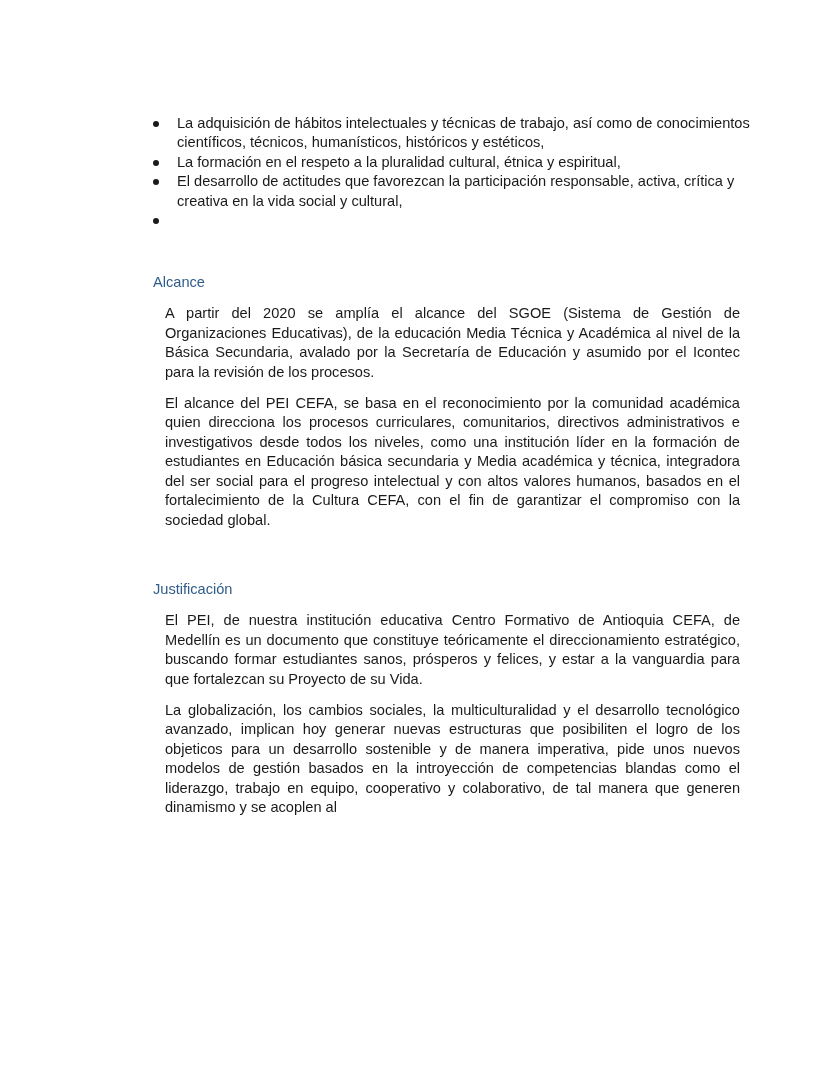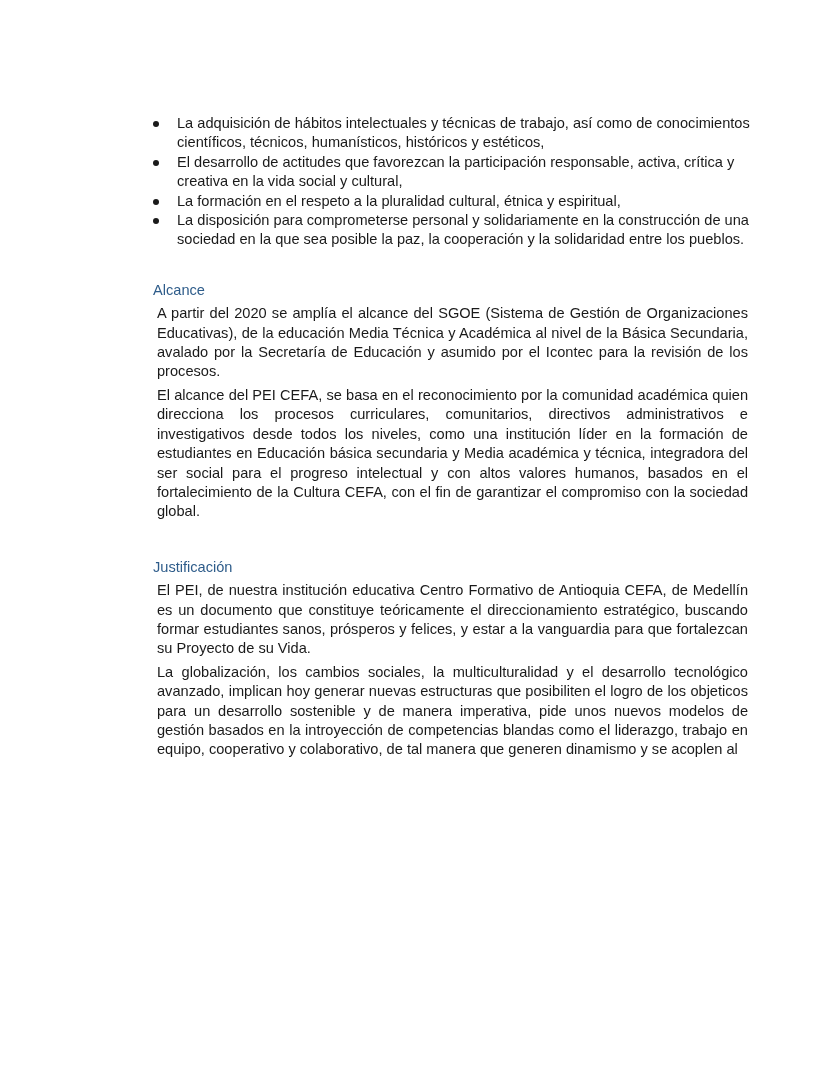--- a/index.html
+++ b/index.html
@@ -42,50 +42,49 @@
       border-radius: 50%;
       background: #1a1a1a;
     }
     .heading {
       color: #2e5c8a;
       font-size: 14.6px;
       margin: 0;
       font-weight: normal;
     }
     p.body {
-      margin: 4px;
+      margin: 12px;
       text-align: justify;
     }
-    .h-alcance { margin-top: 31px; }
+    .h-alcance { margin-top: 62px; }
     .p-alcance-1 { margin-top: 23px; }
     .gap { margin-top: 15px; }
-    .h-just { margin-top: 36px; }
+    .h-just { margin-top: 50px; }
     .p-just-1 { margin-top: 23px; }
   </style>
 </head>
 <body>
 
 <div class="page">
 
   <ul class="bullets">
     <li>
       <span class="bullet-dot"></span>
       <span>La adquisición de hábitos intelectuales y técnicas de trabajo, así como de conocimientos científicos, técnicos, humanísticos, históricos y estéticos,</span>
     </li>
     <li>
       <span class="bullet-dot"></span>
+      <span>La formación en el respeto a la pluralidad cultural, étnica y espiritual,</span>
+    </li>
+    <li>
+      <span class="bullet-dot"></span>
       <span>El desarrollo de actitudes que favorezcan la participación responsable, activa, crítica y creativa en la vida social y cultural,</span>
     </li>
     <li>
       <span class="bullet-dot"></span>
-      <span>La formación en el respeto a la pluralidad cultural, étnica y espiritual,</span>
-    </li>
-    <li>
-      <span class="bullet-dot"></span>
-      <span>La disposición para comprometerse personal y solidariamente en la construcción de una sociedad en la que sea posible la paz, la cooperación y la solidaridad entre los pueblos.</span>
     </li>
   </ul>
 
   <h2 class="heading h-alcance">Alcance</h2>
   <p class="body p-alcance-1">A partir del 2020 se amplía el alcance del SGOE (Sistema de Gestión de Organizaciones Educativas), de la educación Media Técnica y Académica al nivel de la Básica Secundaria, avalado por la Secretaría de Educación y asumido por el Icontec para la revisión de los procesos.</p>
   <p class="body gap">El alcance del PEI CEFA, se basa en el reconocimiento por la comunidad académica quien direcciona los procesos curriculares, comunitarios, directivos administrativos e investigativos desde todos los niveles, como una institución líder en la formación de estudiantes en Educación básica secundaria y Media académica y técnica, integradora del ser social para el progreso intelectual y con altos valores humanos, basados en el fortalecimiento de la Cultura CEFA, con el fin de garantizar el compromiso con la sociedad global.</p>
 
   <h2 class="heading h-just">Justificación</h2>
   <p class="body p-just-1">El PEI, de nuestra institución educativa Centro Formativo de Antioquia CEFA, de Medellín es un documento que constituye teóricamente el direccionamiento estratégico, buscando formar estudiantes sanos, prósperos y felices, y estar a la vanguardia para que fortalezcan su Proyecto de su Vida.</p>
   <p class="body gap">La globalización, los cambios sociales, la multiculturalidad y el desarrollo tecnológico avanzado, implican hoy generar nuevas estructuras que posibiliten el logro de los objeticos para un desarrollo sostenible  y de manera imperativa, pide unos nuevos modelos de gestión basados en la introyección de competencias blandas  como el liderazgo, trabajo en equipo, cooperativo y colaborativo, de tal manera que generen dinamismo y se acoplen al</p>

